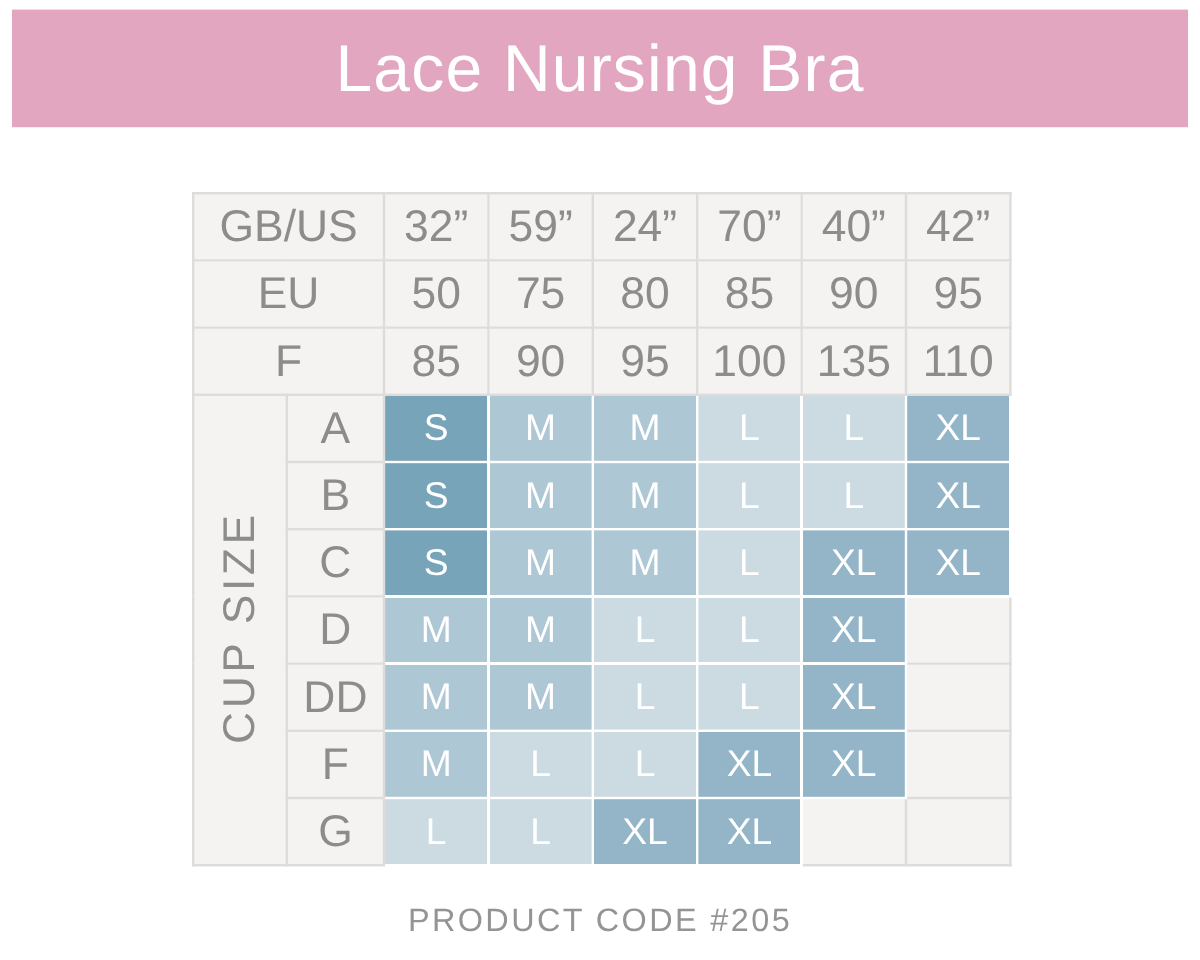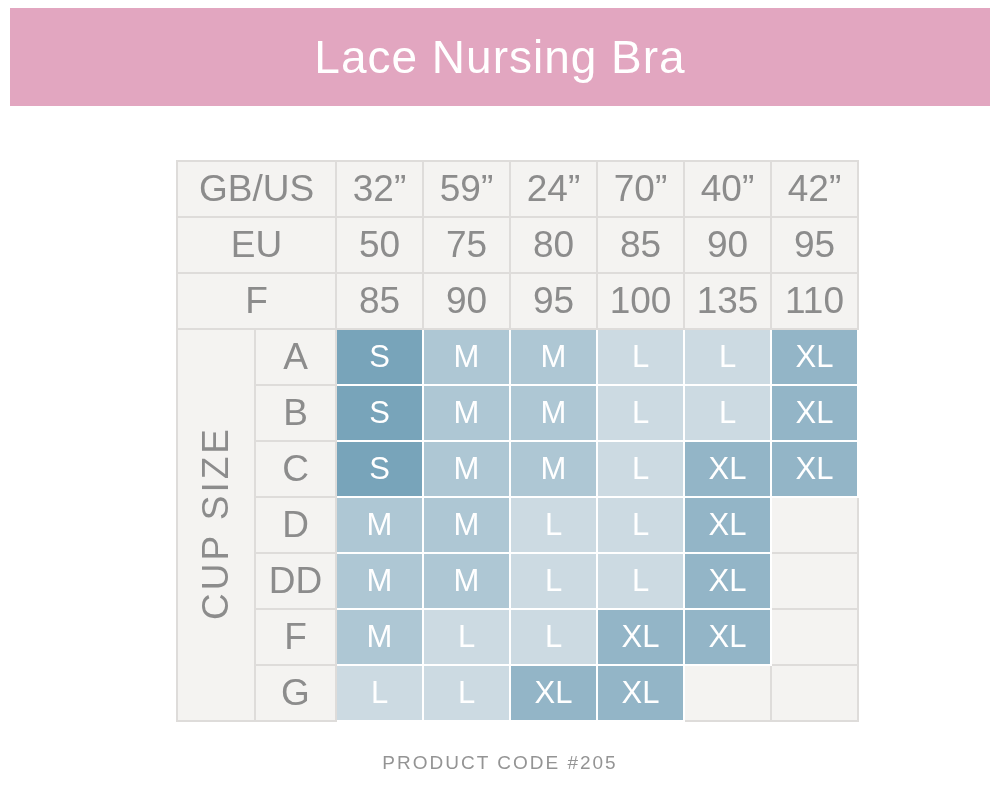--- a/index.html
+++ b/index.html
@@ -11,26 +11,26 @@
     overflow: hidden;
   }
   .banner {
     position: absolute; left: 10px; top: 8px;
     width: 980px; height: 98px;
     background: #e2a6c0;
     display: flex; align-items: center; justify-content: center;
   }
   .banner-title {
     color: #ffffff;
-    font-size: 46px;
+    font-size: 55px;
     font-weight: 400;
     letter-spacing: 1px;
   }
   table.size-chart {
-    position: absolute; left: 176px; top: 160px;
+    position: absolute; left: 160px; top: 160px;
     border-collapse: collapse;
     table-layout: fixed;
     padding-left: 44px;
   }
   table.size-chart tr { height: 56px; }
   table.size-chart th, table.size-chart td {
     border: 2px solid #dedcda;
     background: #f4f3f1;
     color: #8c8c8c;
     font-weight: 400;
@@ -48,21 +48,21 @@
     transform: rotate(180deg);
     font-size: 37px;
     letter-spacing: 3px;
     color: #8c8c8c;
     white-space: nowrap;
   }
   .product-code {
     position: absolute; left: 0; top: 752px;
     width: 1000px;
     text-align: center;
-    font-size: 19px;
+    font-size: 27px;
     letter-spacing: 2px;
     color: #949494;
     font-weight: 400;
   }
 </style>
 </head>
 <body>
 
 <div class="banner" style="background: rgb(226, 166, 192);">
   <div class="banner-title" style="color: rgb(255, 255, 255);">Lace Nursing Bra</div>

